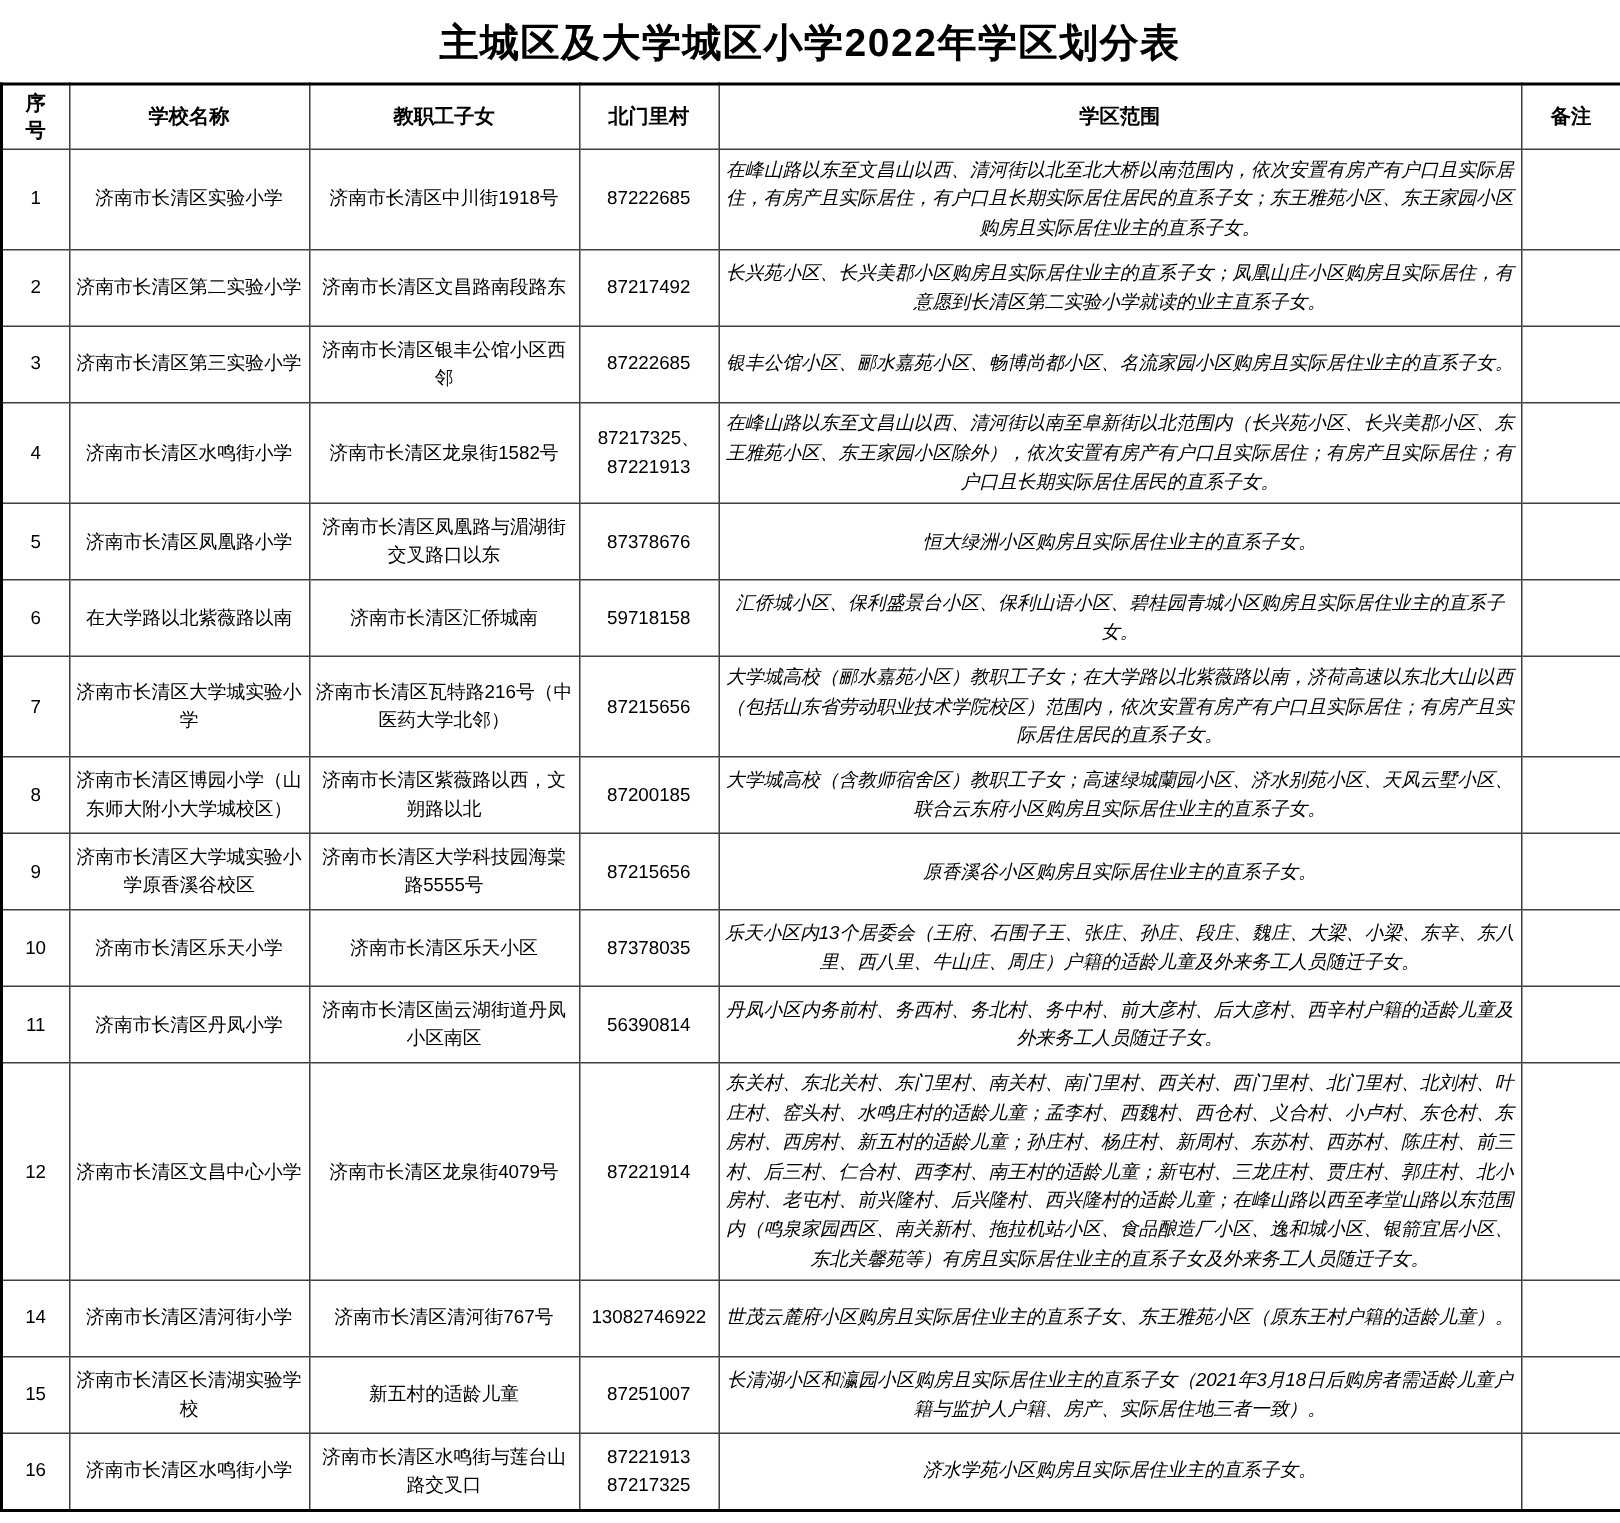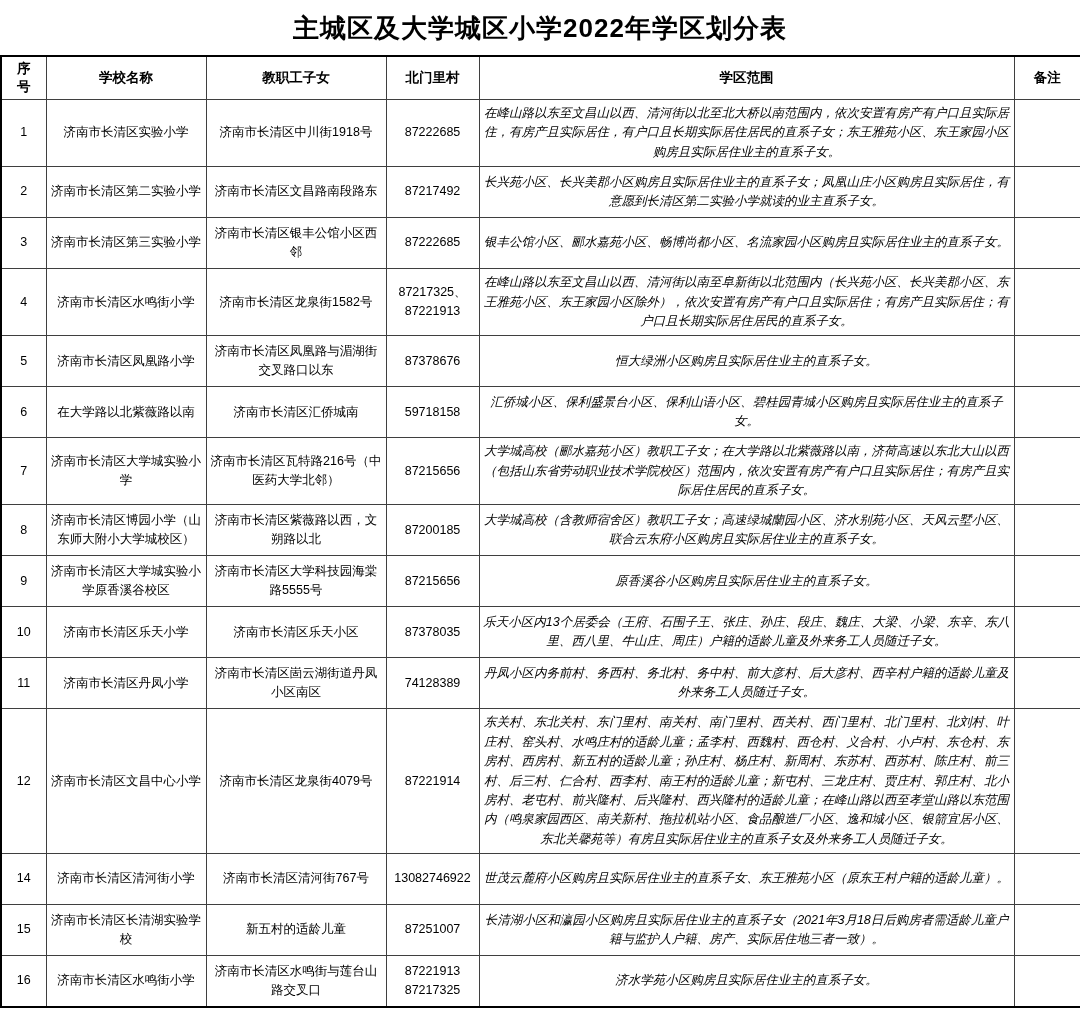--- a/index.html
+++ b/index.html
@@ -156,21 +156,21 @@
           <td class="col-name">济南市长清区乐天小学</td>
           <td class="col-addr">济南市长清区乐天小区</td>
           <td class="col-phone">87378035</td>
           <td class="col-scope">乐天小区内13个居委会（王府、石围子王、张庄、孙庄、段庄、魏庄、大梁、小梁、东辛、东八里、西八里、牛山庄、周庄）户籍的适龄儿童及外来务工人员随迁子女。</td>
           <td class="col-remark"></td>
         </tr>
         <tr>
           <td class="col-no">11</td>
           <td class="col-name">济南市长清区丹凤小学</td>
           <td class="col-addr">济南市长清区崮云湖街道丹凤小区南区</td>
-          <td class="col-phone">74128389</td>
+          <td class="col-phone">56390814</td>
           <td class="col-scope">丹凤小区内务前村、务西村、务北村、务中村、前大彦村、后大彦村、西辛村户籍的适龄儿童及外来务工人员随迁子女。</td>
           <td class="col-remark"></td>
         </tr>
         <tr>
           <td class="col-no">12</td>
           <td class="col-name">济南市长清区文昌中心小学</td>
           <td class="col-addr">济南市长清区龙泉街4079号</td>
           <td class="col-phone">87221914</td>
           <td class="col-scope">东关村、东北关村、东门里村、南关村、南门里村、西关村、西门里村、北门里村、北刘村、叶庄村、窑头村、水鸣庄村的适龄儿童；孟李村、西魏村、西仓村、义合村、小卢村、东仓村、东房村、西房村、新五村的适龄儿童；孙庄村、杨庄村、新周村、东苏村、西苏村、陈庄村、前三村、后三村、仁合村、西李村、南王村的适龄儿童；新屯村、三龙庄村、贾庄村、郭庄村、北小房村、老屯村、前兴隆村、后兴隆村、西兴隆村的适龄儿童；在峰山路以西至孝堂山路以东范围内（鸣泉家园西区、南关新村、拖拉机站小区、食品酿造厂小区、逸和城小区、银箭宜居小区、东北关馨苑等）有房且实际居住业主的直系子女及外来务工人员随迁子女。</td>
           <td class="col-remark"></td>

